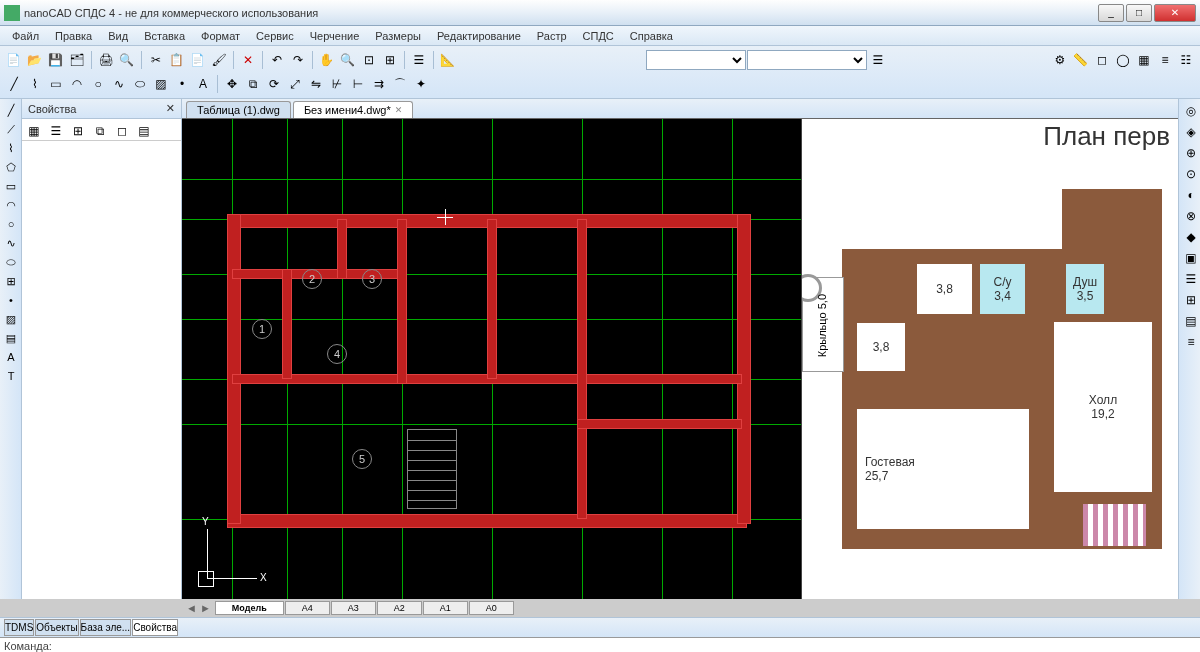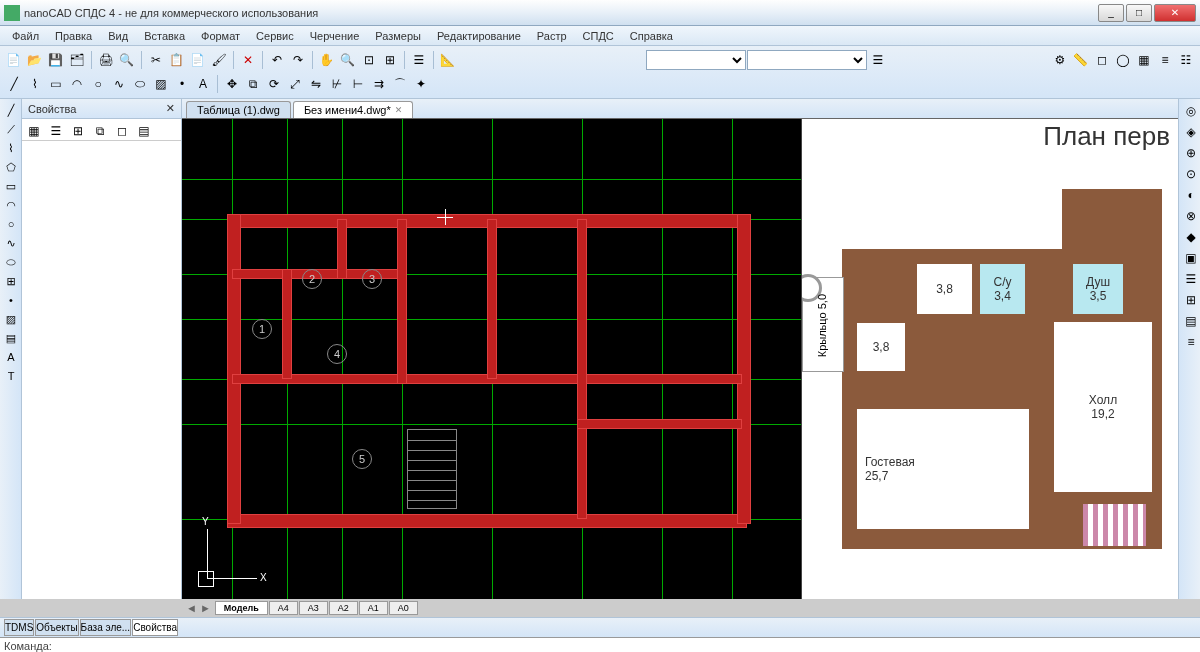--- a/index.html
+++ b/index.html
@@ -50,21 +50,21 @@
 
 
 .right-toolbar { width: 22px; background: linear-gradient(90deg,#d4e5f7,#e8f0f8); border-left: 1px solid #b0c4d8; display: flex; flex-direction: column; gap: 1px; padding: 2px; }
 
 
 .bottom-tabs { height: 20px; background: linear-gradient(180deg,#e8f0f8,#d4e5f7); display: flex; align-items: center; padding: 0 4px; border-top: 1px solid #b0c4d8; }
 .btab { padding: 2px 0; background: #d0e0f0; border: 1px solid #999; font-size: 10px; margin-right: 1px; }
 .btab.active { background: #fff; }
 
 .layout-tabs { height: 18px; background: #ccc; display: flex; align-items: center; padding: 0 4px; font-size: 10px;}
-.ltab { padding: 1px 8px; background: #eee; border: 1px solid #999; margin-right: 1px; font-size:9px;}
+.ltab { padding: 1px 16px; background: #eee; border: 1px solid #999; margin-right: 1px; font-size:9px;}
 .ltab.active { background: #fff; font-weight: bold; }
 
 .command-area { height: 34px; background: #fff; border-top: 1px solid #999; border-bottom: 1px solid #999; padding: 2px 4px; font-size: 10px; }
 .command-line { height: 15px; }
 .cmd-label { color: #444; }
 
 
 .grid-line { position: absolute; background: #0a0; }
 .grid-line.h { height: 1px; width: 100%; }
 .grid-line.v { width: 1px; height: 100%; }
@@ -297,21 +297,21 @@
         <div class="fp-wall" style="left:40px; top:130px; width:320px; height:300px"></div>
         <div class="fp-wall" style="left:260px; top:70px; width:100px; height:70px"></div>
 
         <div class="fp-room" style="left:115px; top:145px; width:55px; height:50px">
           <div class="fp-area">3,8</div>
         </div>
         <div class="fp-room wet" style="left:178px; top:145px; width:45px; height:50px">
           <div class="fp-label">С/у</div>
             <div class="fp-area">3,4</div>
         </div>
-        <div class="fp-room wet" style="left:271px; top:145px; width:50px; height:50px">
+        <div class="fp-room wet" style="left:264px; top:145px; width:38px; height:50px">
           <div class="fp-label">Душ</div>
             <div class="fp-area">3,5</div>
         </div>
         <div class="fp-room" style="left:55px; top:204px; width:48px; height:48px">
           <div class="fp-area">3,8</div>
         </div>
         <div class="fp-room" style="left:252px; top:203px; width:98px; height:170px">
           <div class="fp-label">Холл</div>
             <div class="fp-area">19,2</div>
         </div>

